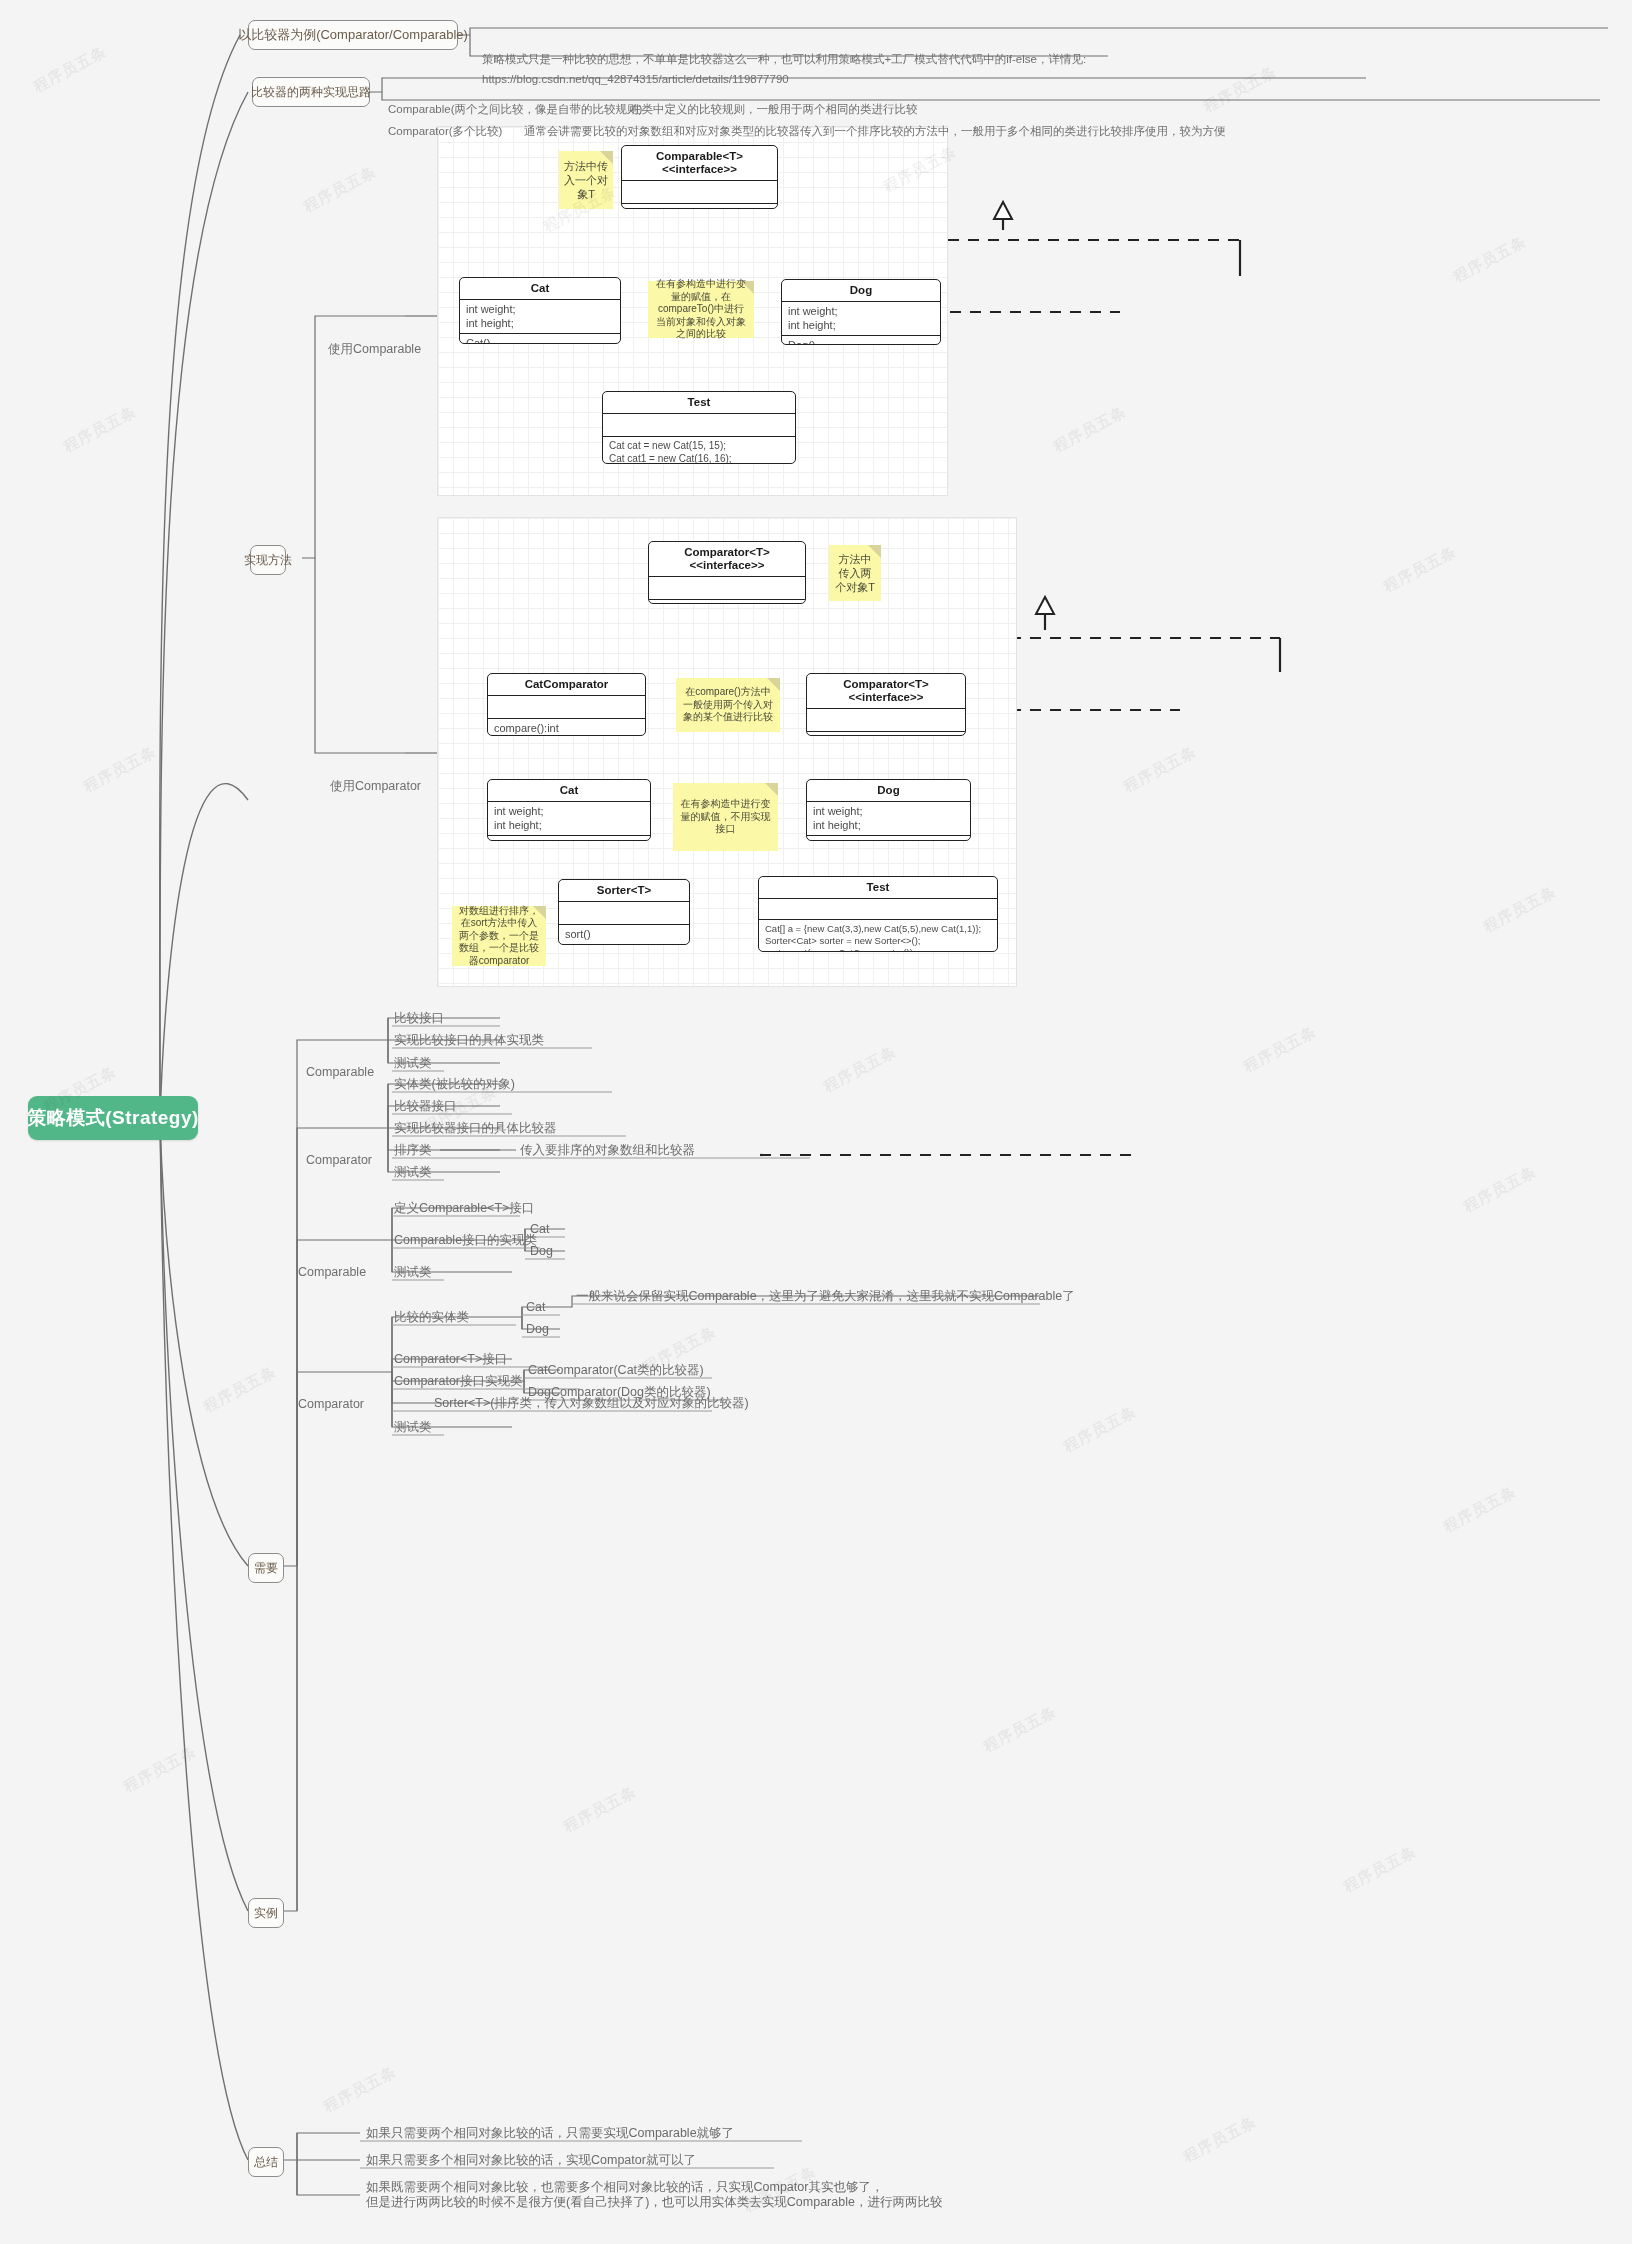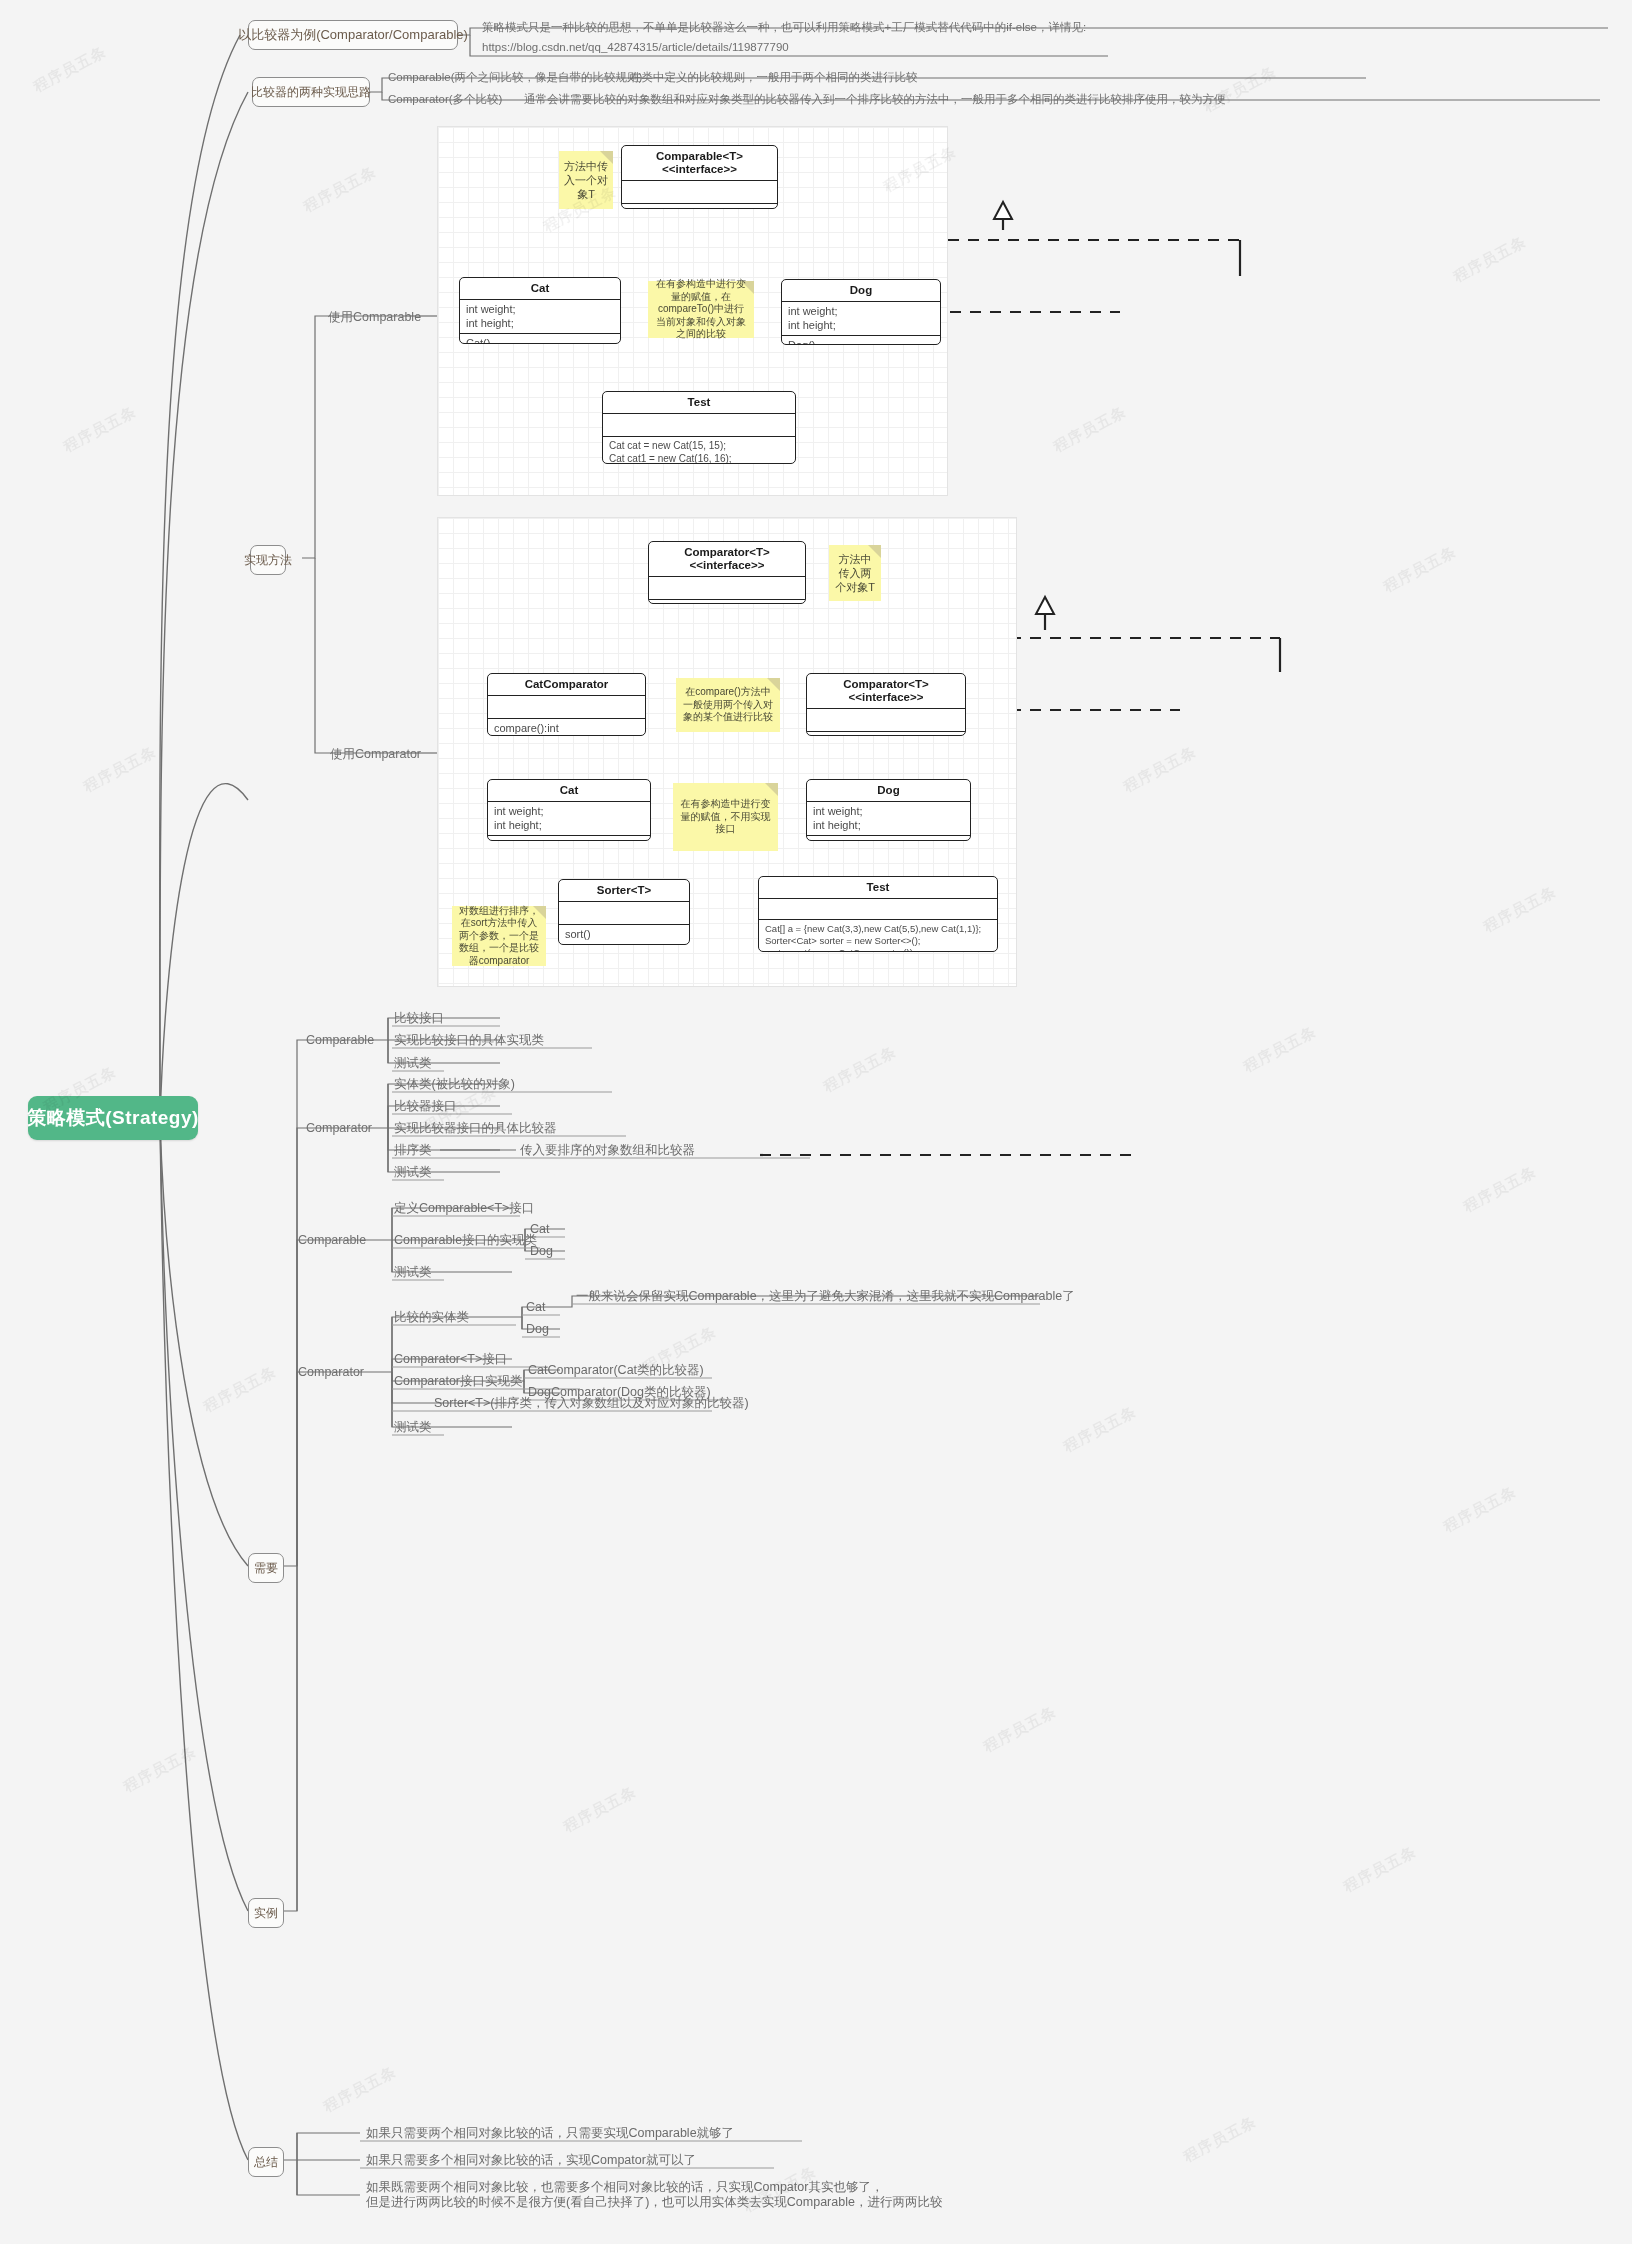--- a/index.html
+++ b/index.html
@@ -49,20 +49,21 @@
     z-index:5;
     line-height:15px;
   }
   .leaf.multi{white-space:normal;}
   .plain{
     position:absolute;
     font-size:12.5px;
     color:#6f6f6f;
     white-space:nowrap;
     z-index:5;
+    margin-top:32px;
   }
 
   
   .uml-frame{
     position:absolute;
     box-sizing:border-box;
     background:#ffffff;
     border:1px solid #e3e3e3;
     background-image:
       linear-gradient(to right,#f0f0f0 1px,transparent 1px),

